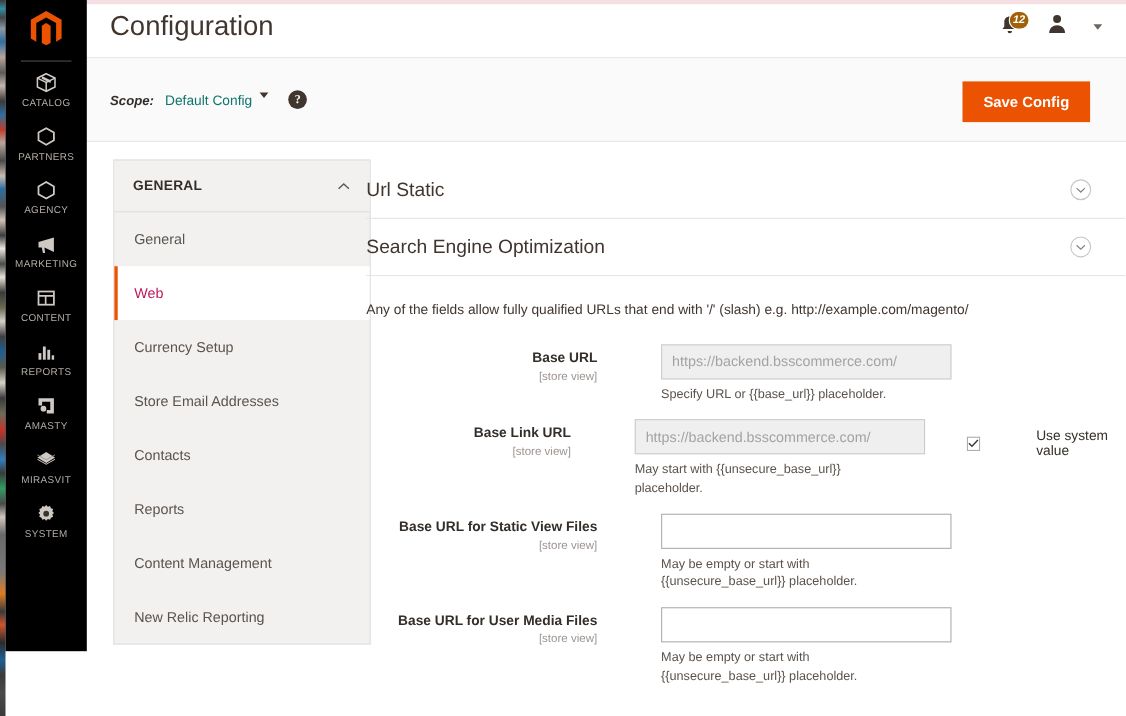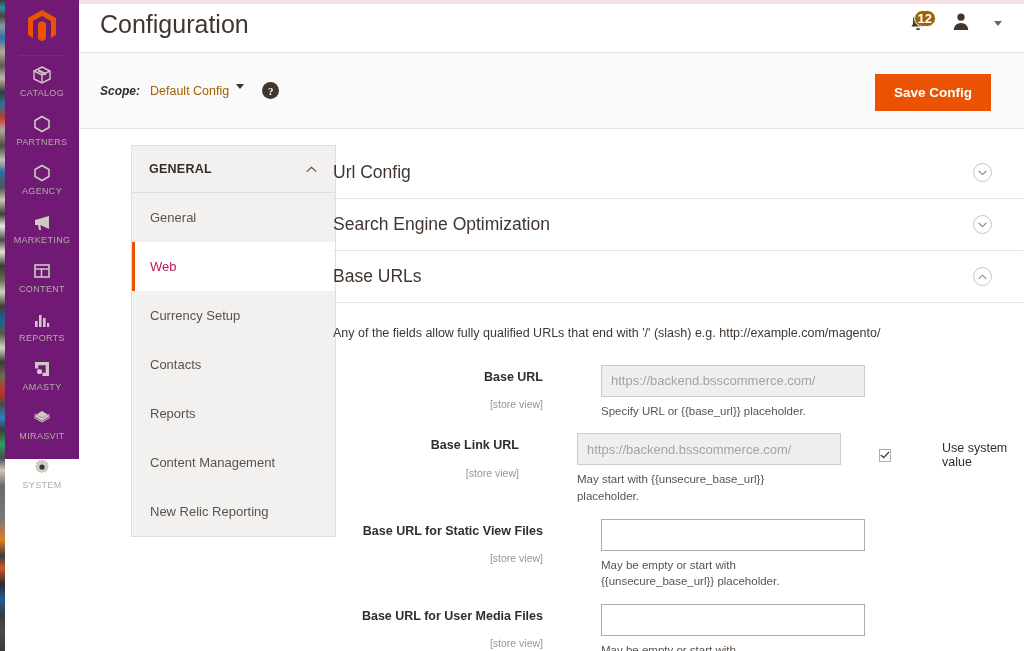--- a/index.html
+++ b/index.html
@@ -24,22 +24,22 @@
         #e6e0d8 252px, #3a3a3a 266px, #6b6a52 280px, #d6cfc6 292px, #3f3f3f 306px,
         #1f5f94 320px, #5a5a4a 334px, #d8d1c8 348px, #3a3a3a 362px, #6d6c54 376px,
         #c8302a 392px, #4a4a4a 404px, #2f7fbf 418px, #3a3a3a 430px, #2f9f5f 444px,
         #4a4a4a 458px, #cfc6bd 470px, #6a6a6a 486px, #7a7a7a 520px, #e07b1f 540px,
         #3a3a3a 556px, #d0552a 568px, #2b2b2b 584px, #1f5f94 600px, #3a3a3a 614px,
         #4a4a4a 630px, #3a3a3a 651px);
   }
 
   
   .adminnav {
-    position:absolute; left:5px; top:0; width:74px; height:459px;
-    background:#701a75;
+    position:absolute; left:5px; top:0; width:74px; height:592px;
+    background:#000000;
   }
   .logo-wrap { height:52px; display:flex; align-items:center; justify-content:center; }
   .m-logo { width:30px; height:33px; position:relative; display:block; }
   .logo-sep {
     width:46px; height:1px; background:#4f4a46; margin:3px auto 0 auto;
   }
   .nav-item {
     height:49px; display:flex; flex-direction:column;
     align-items:center; justify-content:center; cursor:pointer;
     color:#a9a19b; gap:2px;
@@ -70,24 +70,25 @@
     font-family:"Liberation Sans", sans-serif;
   }
   .hdr-right {
     position:absolute; right:14px; top:8px;
     display:flex; align-items:center; gap:24px;
   }
   .bell-wrap { position:relative; width:20px; height:22px; cursor:pointer; }
   .badge {
     position:absolute; right:-8px; top:-3px;
     min-width:17px; height:17px; border-radius:9px;
-    background:#a16207; color:#fff; font-size:13px; font-weight:bold;
+    background:#a16207; color:#fff; font-size:10px; font-weight:bold;
     display:flex; align-items:center; justify-content:center;
     padding:0 3px; border:1.5px solid #fff;
     font-family:"Liberation Sans", sans-serif;
+    font-style:italic;
   }
   .user-ico { cursor:pointer; }
   .caret-sm {
     width:0;height:0;border-left:4px solid transparent;border-right:4px solid transparent;
     border-top:5px solid #6f655e; cursor:pointer; margin-right:8px;
   }
   .hdr-divider {
     position:absolute; left:79px; top:52px; width:945px; height:1px; background:#e3e3e3;
   }
 
@@ -95,21 +96,21 @@
   .scope-bar {
     position:absolute; left:79px; top:53px; width:945px; height:75px;
     background:#fafafa;
   }
   .scope-inner {
     position:absolute; left:21px; top:0; height:75px;
     display:flex; align-items:center; gap:10px;
   }
   .scope-label { font-size:12px; font-weight:bold; color:#332e29;font-style:italic; }
   .scope-value {
-    font-size:12.5px; color:#a16207; cursor:pointer;
+    font-size:12.5px; color:#0f766e; cursor:pointer;
     display:flex; gap:7px;
   }
   .scope-caret {
     width:0;height:0;border-left:4px solid transparent;border-right:4px solid transparent;
     border-top:5px solid #41362f;
   }
   .help-ico {
     width:17px;height:17px;border-radius:50%;background:#41362f;color:#fff;
     font-size:11px;font-weight:bold;display:flex;align-items:center;justify-content:center;
     margin-left:8px; cursor:pointer; font-family:"Liberation Serif", serif;
@@ -122,22 +123,22 @@
   }
   .scope-divider {
     position:absolute; left:79px; top:128px; width:945px; height:1px; background:#e3e3e3;
   }
 
   
   .content { position:absolute; left:79px; top:129px; width:945px; height:522px; background:#fff; }
 
   
   .cfg-nav {
-    position:absolute; left:24px; top:16px; width:205px;
-    background:#f2f1f0; border:1px solid #e0dedc; border-top:none;margin-left:28px;
+    position:absolute; left:24px; top:16px; width:234px;
+    background:#f2f1f0; border:1px solid #e0dedc; border-top:none;
   }
   .cfg-sec-head {
     height:48px; display:flex; align-items:center; justify-content:space-between;
     padding:0 18px 0 17px; border-top:1px solid #e0dedc;
     border-bottom:1px solid #e0dedc; background:#f2f1f0; cursor:pointer;
   }
   .cfg-sec-title {
     font-size:12.5px; font-weight:bold; color:#332e29; letter-spacing:.25px;
   }
   .chev-plain { width:11px; height:7px; }
@@ -172,21 +173,21 @@
   .field {
     display:flex; align-items:flex-start; margin-bottom:14px; position:relative;
   }
   .fl-label {
     width:224px; text-align:right; padding-right:14px; padding-top:5px;
   }
   .fl-name {
     font-size:12.5px; font-weight:bold; color:#332e29; display:block; line-height:1.25;
   }
   .fl-scope {
-    font-size:10.5px; color:#9c9591; display:block; margin-top:13px;
+    font-size:10.5px; color:#9c9591; display:block; margin-top:3px;
   }
   .fl-control { width:264px;margin-left:44px; }
   .fl-input {
     width:264px; height:32px; border:1px solid #adadad;
     padding:0 9px; font-size:13px; color:#555; background:#fff;
     font-family:"Liberation Sans", sans-serif;
   }
   .fl-input.disabled { background:#efefef; color:#8b8b8b; border-color:#cccccc; }
   .fl-input::placeholder { color:#a3a3a3; }
   .fl-note {
@@ -360,61 +361,56 @@
       <div class="cfg-item">
         <span>General</span>
       </div>
       <div class="cfg-item active">
         <span>Web</span>
       </div>
       <div class="cfg-item">
         <span>Currency Setup</span>
       </div>
       <div class="cfg-item">
+        <span>Store Email Addresses</span>
+      </div>
+      <div class="cfg-item">
         <span>Contacts</span>
       </div>
       <div class="cfg-item">
         <span>Reports</span>
       </div>
       <div class="cfg-item">
         <span>Content Management</span>
       </div>
       <div class="cfg-item">
         <span>New Relic Reporting</span>
       </div>
     </div>
 
     <div class="cfg-main">
 
       <div class="sect-row first">
-        <span class="sect-title">Url Config</span>
+        <span class="sect-title">Url Static</span>
         <span class="circ-chev">
           <svg width="9" height="6" viewBox="0 0 9 6">
               <path d="M0.7 1 L4.5 4.6 L8.3 1" fill="none" stroke="#8a8580" stroke-width="1.1"></path>
             </svg>
         </span>
       </div>
 
       <div class="sect-row">
         <span class="sect-title">Search Engine Optimization</span>
         <span class="circ-chev">
           <svg width="9" height="6" viewBox="0 0 9 6">
               <path d="M0.7 1 L4.5 4.6 L8.3 1" fill="none" stroke="#8a8580" stroke-width="1.1"></path>
             </svg>
         </span>
       </div>
 
-      <div class="sect-row">
-        <span class="sect-title">Base URLs</span>
-        <span class="circ-chev">
-          <svg width="9" height="6" viewBox="0 0 9 6">
-              <path d="M0.7 4.8 L4.5 1.2 L8.3 4.8" fill="none" stroke="#8a8580" stroke-width="1.1"></path>
-            </svg>
-        </span>
-      </div>
 
       <div class="sect-body">
         <div class="sect-note">Any of the fields allow fully qualified URLs that end with '/' (slash) e.g. http://example.com/magento/</div>
 
         <div class="field">
           <div class="fl-label">
             <span class="fl-name">Base URL</span>
             <span class="fl-scope">[store view]</span>
           </div>
           <div class="fl-control">

